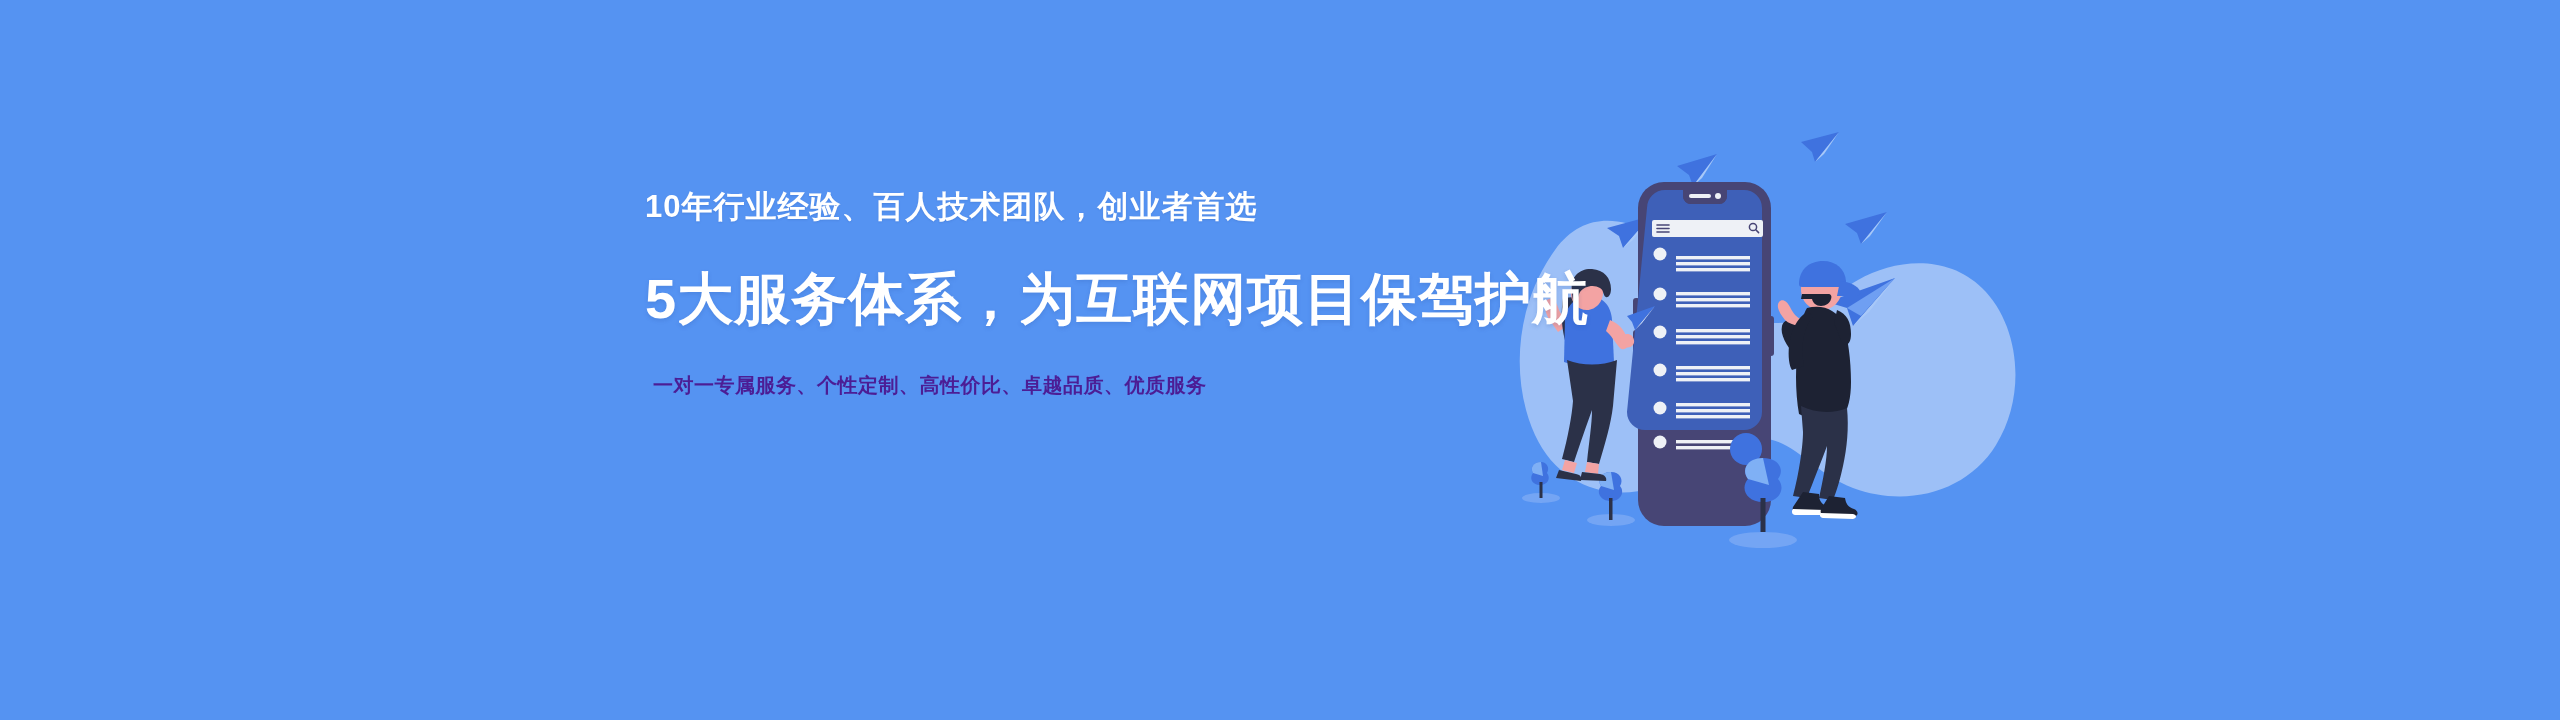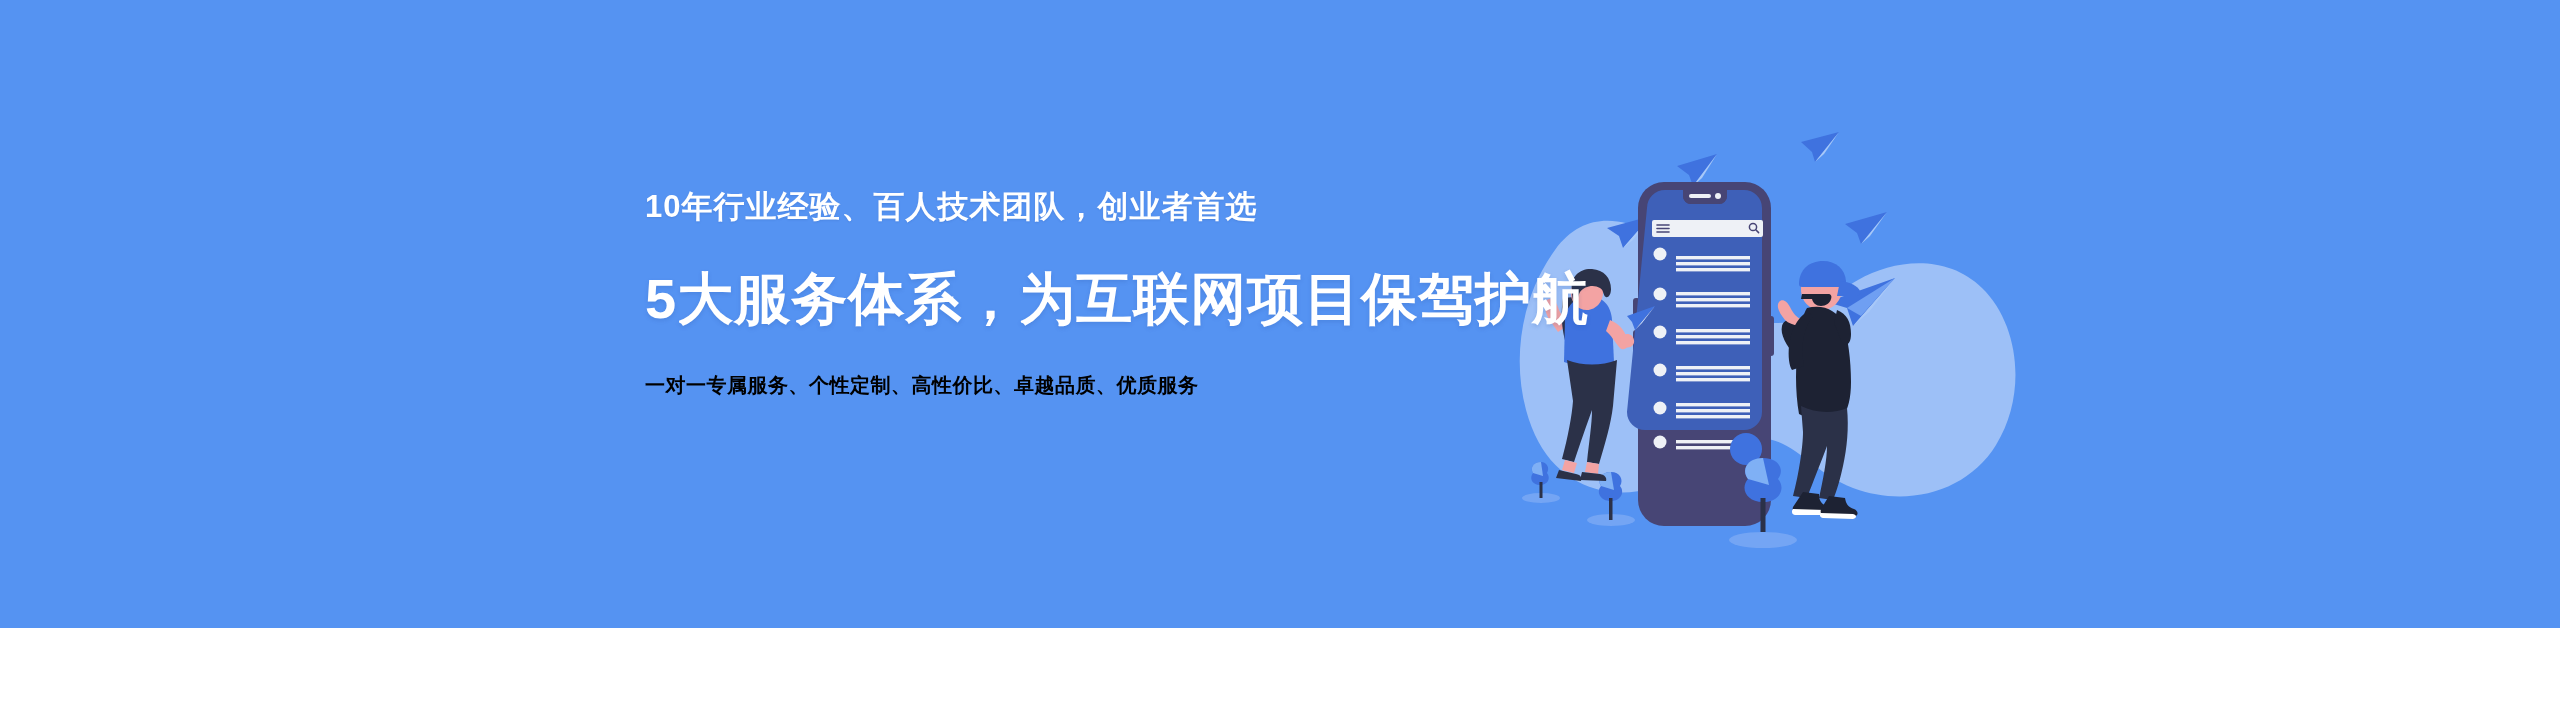--- a/index.html
+++ b/index.html
@@ -3,21 +3,21 @@
 <meta charset="utf-8">
 <style>
   * { margin:0; padding:0; box-sizing:border-box; }
   html, body {
     width:2560px; height:720px;
     overflow:hidden;
     font-family:"Liberation Sans","DejaVu Sans",sans-serif;
   }
   #banner {
     position:relative;
-    width:2560px; height:628px;
+    width:2560px; height:720px;
     background:#5593f2;
     overflow:hidden;
   }
 
   
   #text-block {
     position:absolute;
     left:645px; top:188px;
     width:900px;
     z-index:40;
@@ -36,26 +36,27 @@
     color:#ffffff;
     font-size:56px;
     font-weight:bold;
     letter-spacing:1px;
     line-height:1.15;
     white-space:nowrap;
     text-shadow:0 2px 4px rgba(40,80,160,.20);
   }
   #subline {
     margin-top:40px;
-    color:#000000;
+    color:#4c1d95;
     font-size:20px;
     font-weight:bold;
     letter-spacing:.5px;
     line-height:1.3;
     white-space:nowrap;
+    margin-left:8px;
   }
 
   
   #illustration {
     position:absolute;
     left:1455px; top:120px;
     width:640px; height:480px;
     z-index:20;
   }
   #illustration svg { display:block; width:100%; height:100%; overflow:visible; }

